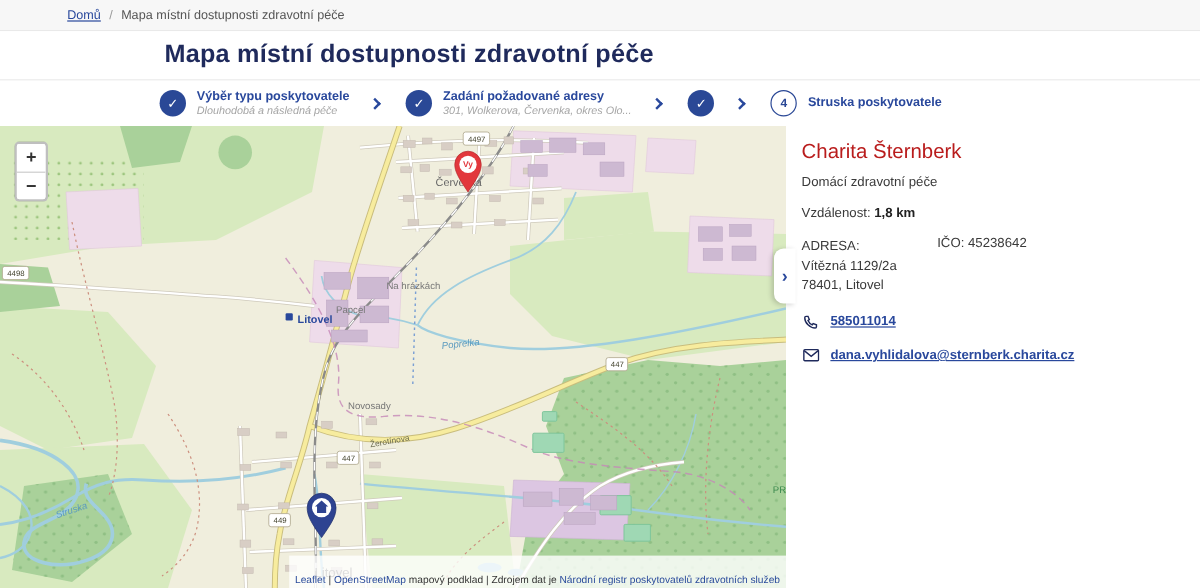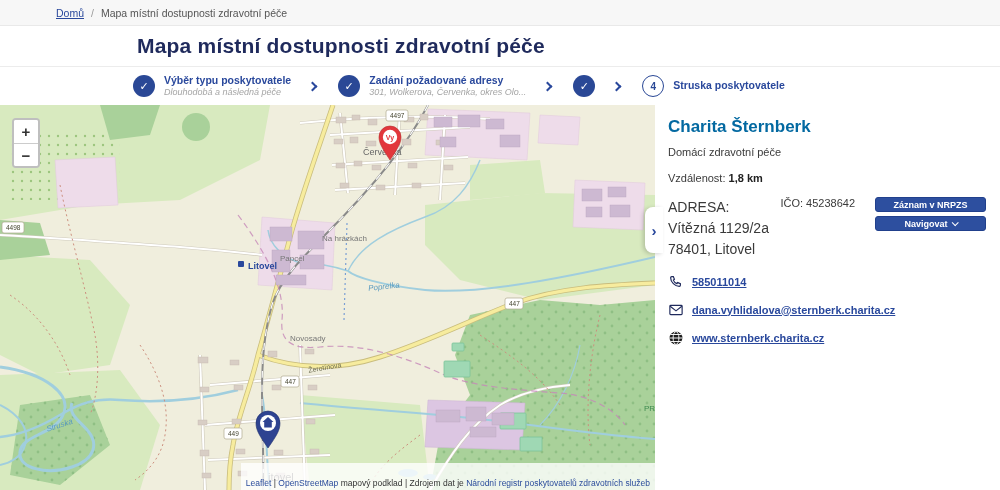--- a/index.html
+++ b/index.html
@@ -42,27 +42,27 @@
     font-size:8.5px; color:#333; padding:15px 5px 2px 5px; z-index:5; white-space:pre; }
   .attribution span { white-space:pre; }
   .attribution .attr-link { color:#2a4b9b; cursor:pointer; }
 
   
   .panel { position:absolute; left:655px; top:105px; width:345px; height:385px; background:#fff; padding:12px 14px 0 13px; }
   .panel-handle { position:absolute; left:645px; top:207px; width:18px; height:46px; background:#fff;
     border-radius:8px 0 0 8px; box-shadow:-2px 1px 4px rgba(0,0,0,.18); z-index:10;
     display:flex; align-items:center; justify-content:center; color:#29489c; font-size:15px; font-weight:700; cursor:pointer; }
 
-  .provider-title { font-size:17px; font-weight:700; color:#0369a1; margin-bottom:9px; }
+  .provider-title { font-size:17px; font-weight:400; color:#b91c1c; margin-bottom:9px; }
   .provider-subtitle { font-size:11px; color:#3a3a3a; margin-bottom:14px; }
   .distance-row { font-size:11px; color:#3a3a3a; margin-bottom:13px; }
   .distance-row b { color:#222; }
 
   .info-row { display:flex; margin-bottom:14px; }
-  .addr-col { width:113px; font-size:14px; line-height:1.5; color:#3a3a3a; }
+  .addr-col { width:113px; font-size:11px; line-height:1.5; color:#3a3a3a; }
   .ico-col { width:95px; font-size:11px; color:#3a3a3a; }
   .btn-col { margin-left:auto; display:flex; flex-direction:column; gap:4px; }
   .btn { width:111px; height:15px; background:#2d4f9f; border:1px solid #21408c; border-radius:3px;
     color:#fff; font-size:9px; font-weight:700; display:flex; align-items:center; justify-content:center; cursor:pointer; }
   .btn .chev-down { width:5px; height:5px; border-right:1.3px solid #fff; border-bottom:1.3px solid #fff;
     transform:rotate(45deg) translateY(-1px); margin-left:4px; }
 
   .contact-row { display:flex; align-items:center; margin-bottom:13px; }
   .contact-icon { width:15px; height:15px; margin-right:9px; flex:0 0 15px; display:flex; align-items:center; justify-content:center; }
   .contact-link { color:#29489c; font-size:11px; font-weight:700; text-decoration:underline; cursor:pointer;text-align:right; }
@@ -359,29 +359,20 @@
     <b>1,8 km</b>
   </div>
 
   <div class="info-row">
     <div class="addr-col">
       <div>ADRESA:</div>
       <div>Vítězná 1129/2a</div>
       <div>78401, Litovel</div>
     </div>
     <div class="ico-col">IČO: 45238642</div>
-    <div class="btn-col">
-      <div class="btn">
-        <span>Záznam v NRPZS</span>
-      </div>
-      <div class="btn">
-        <span>Navigovat</span>
-        <span class="chev-down"></span>
-      </div>
-    </div>
   </div>
 
   <div class="contact-row">
     <span class="contact-icon">
       <svg width="13" height="13" viewBox="0 0 24 24" fill="none" stroke="#1f2a5c" stroke-width="2.2" stroke-linecap="round">
         <path d="M5,3 C4,3 3,4 3,5 C3,13 11,21 19,21 C20,21 21,20 21,19 L21,16 L16,14 L14.5,16 C12,15 9,12 8,9.5 L10,8 L8,3 Z"></path>
       </svg>
     </span>
     <a class="contact-link">585011014</a>
   </div>
@@ -389,25 +380,13 @@
   <div class="contact-row">
     <span class="contact-icon">
       <svg width="14" height="12" viewBox="0 0 24 19" fill="none" stroke="#1f2a5c" stroke-width="2">
         <rect x="1.5" y="1.5" width="21" height="16" rx="1.5"></rect>
         <path d="M2,3 L12,11 L22,3"></path>
       </svg>
     </span>
     <a class="contact-link">dana.vyhlidalova@sternberk.charita.cz</a>
   </div>
 
-  <div class="contact-row">
-    <span class="contact-icon">
-      <svg width="14" height="14" viewBox="0 0 24 24">
-        <circle cx="12" cy="12" r="11" fill="#1b1b1b"></circle>
-        <g fill="none" stroke="#ffffff" stroke-width="1.6">
-          <ellipse cx="12" cy="12" rx="5" ry="11"></ellipse>
-          <path d="M1,12 L23,12 M3,6 L21,6 M3,18 L21,18"></path>
-        </g>
-      </svg>
-    </span>
-    <a class="contact-link">www.sternberk.charita.cz</a>
-  </div>
 </div>
 
 </body></html>

